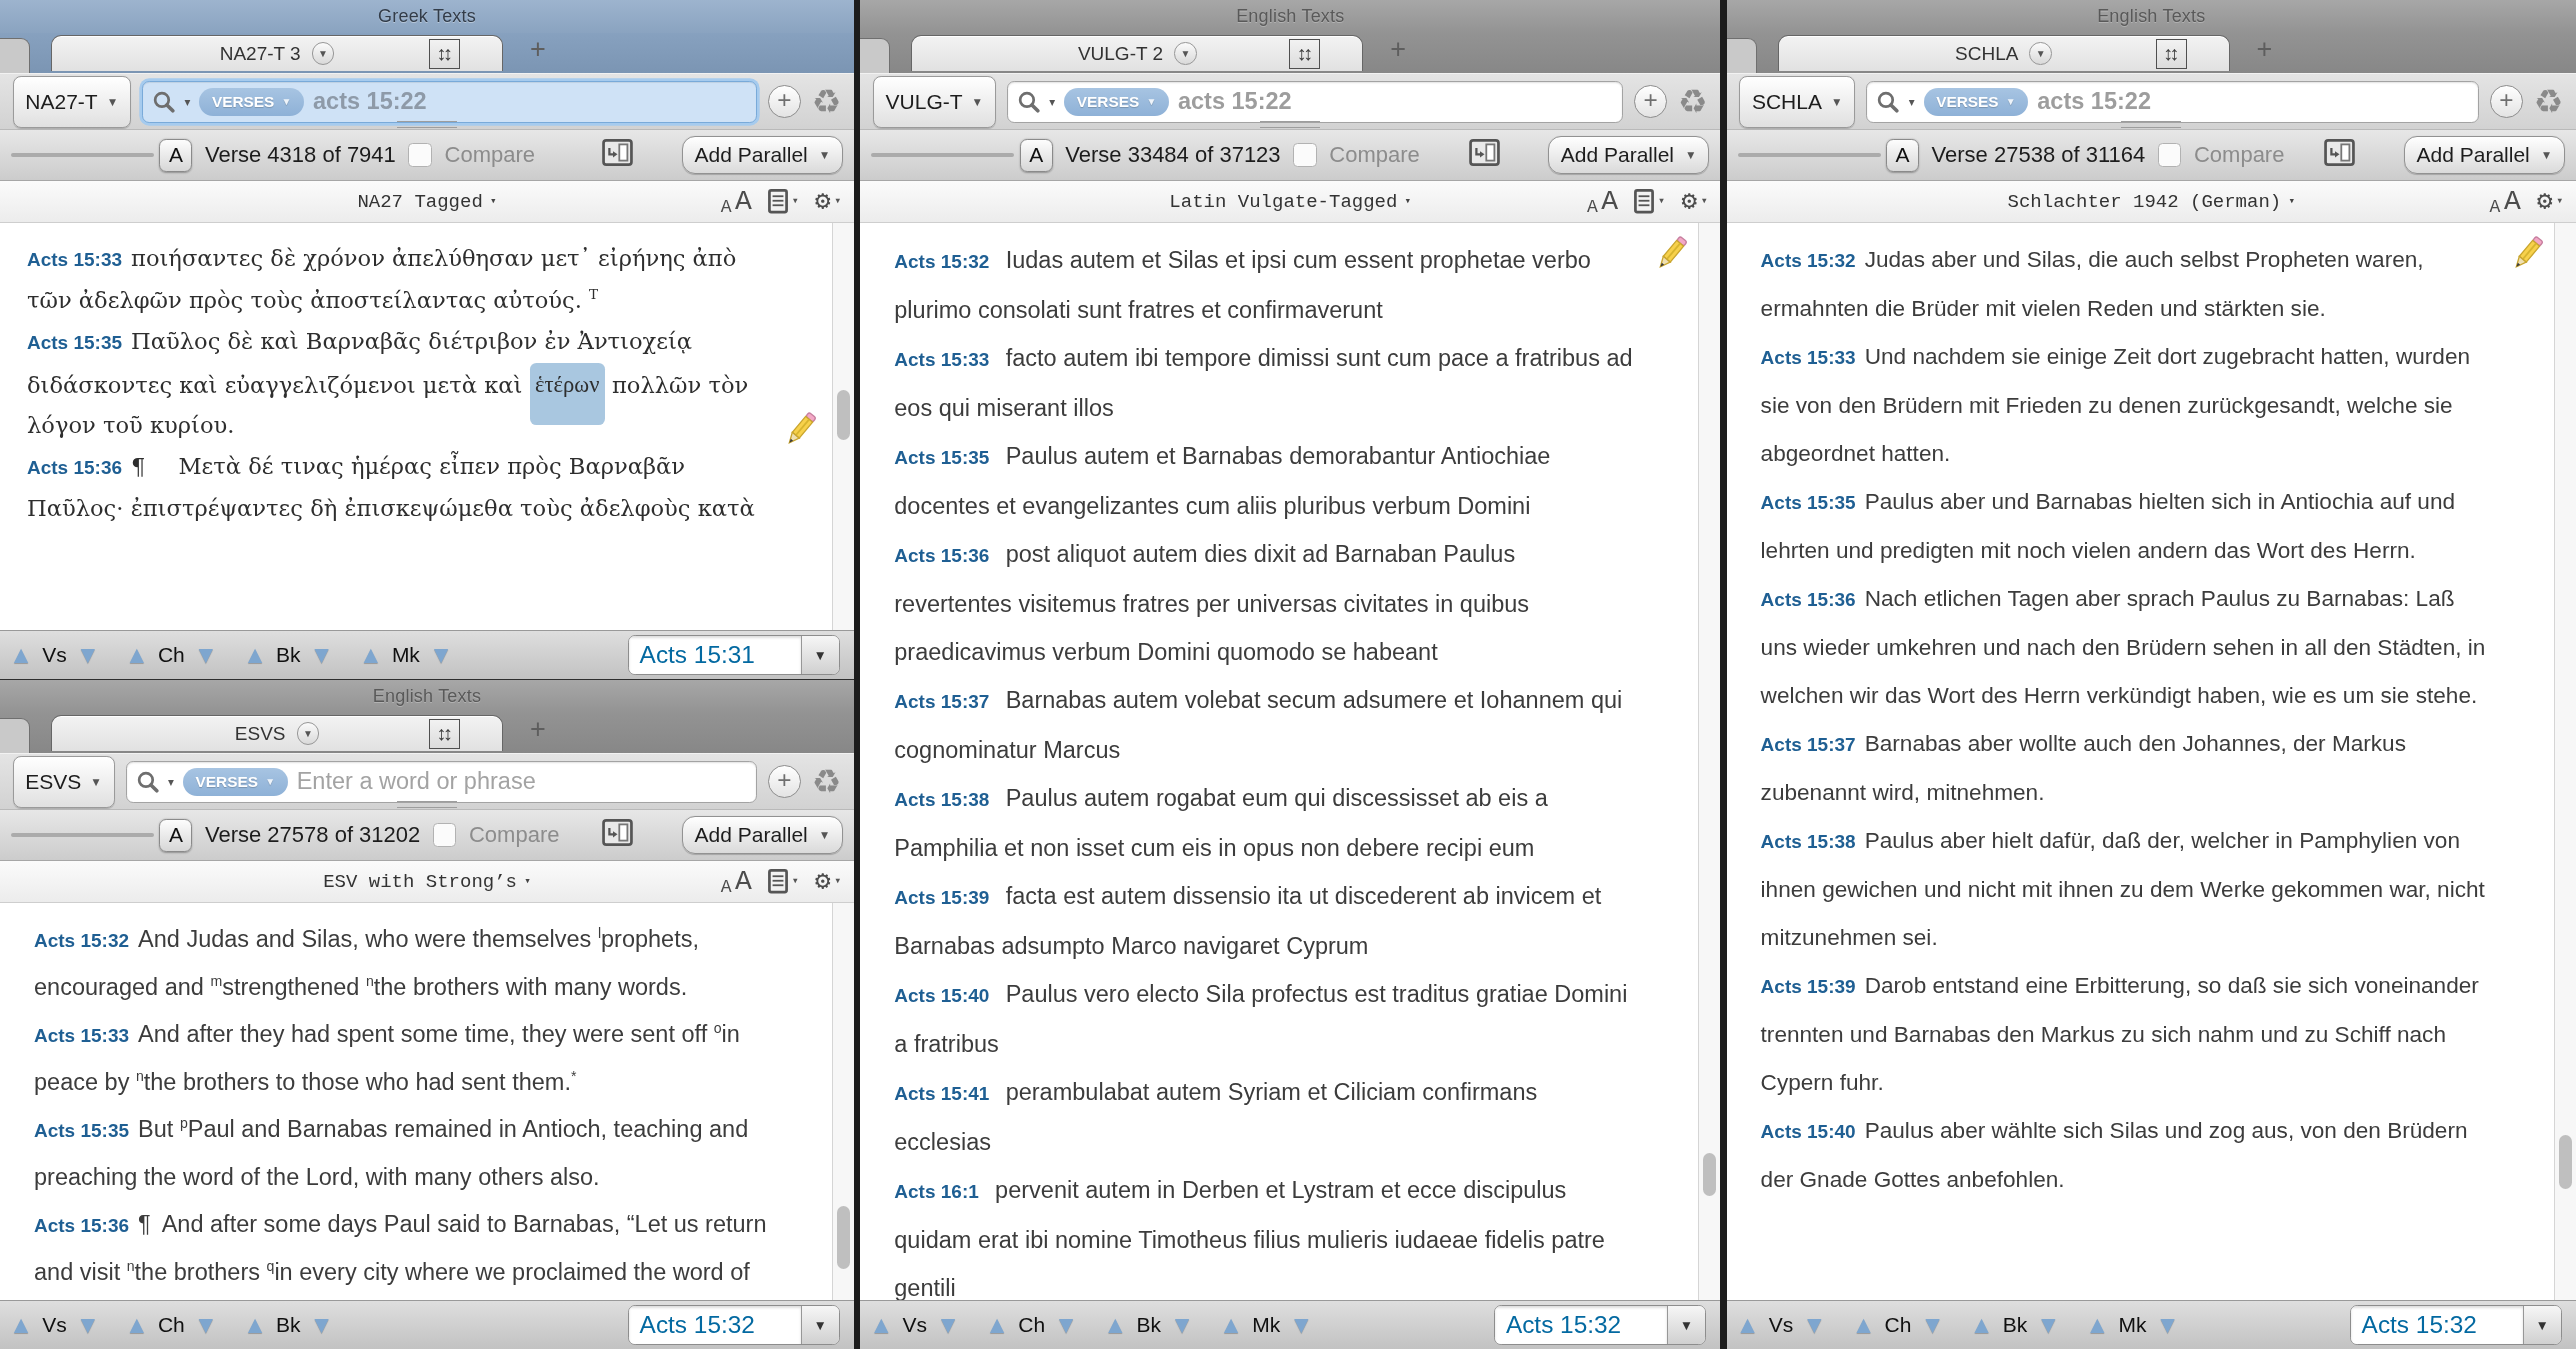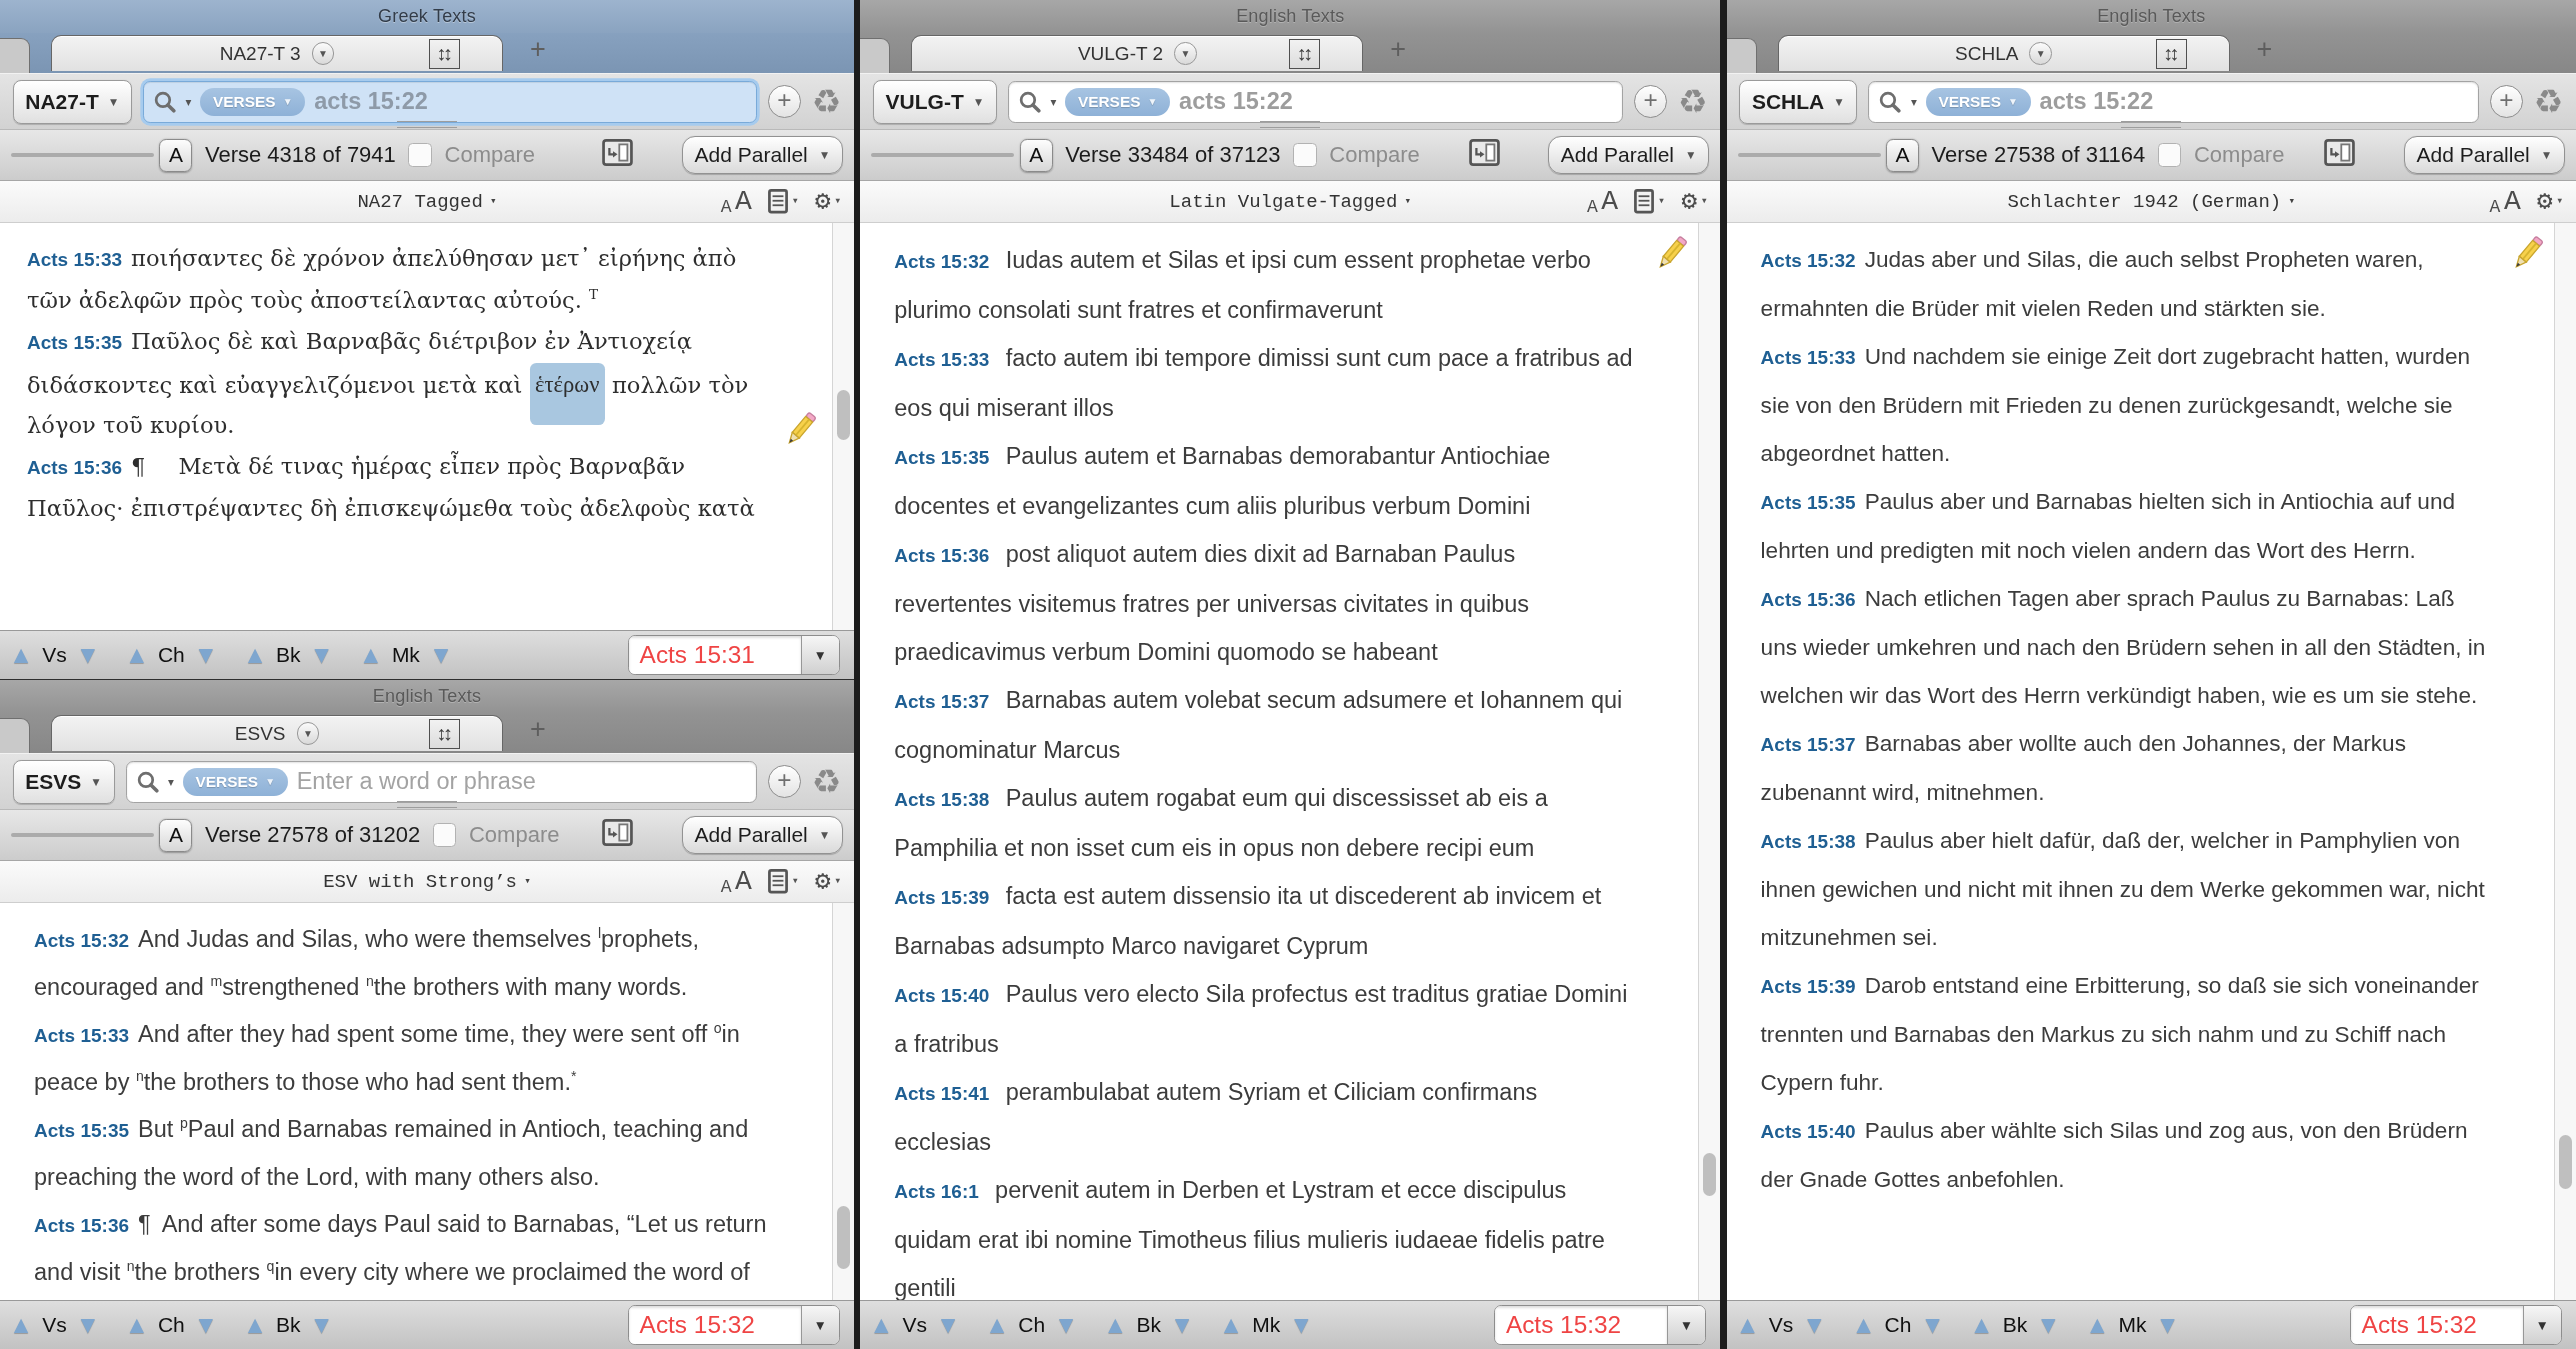--- a/index.html
+++ b/index.html
@@ -33,23 +33,23 @@
     border:0.9px solid #979797;display:inline-flex;align-items:center;justify-content:center;
     font-size:10px;color:#555;margin-left:11px;}
   .tie-box{position:absolute;right:42px;top:50%;transform:translateY(-50%);width:31px;height:30px;
     border:1.8px solid #4f4f4f;background:linear-gradient(#f2f2f2,#dcdcdc);display:flex;align-items:center;
     justify-content:center;font-size:20px;letter-spacing:-3.6px;color:#3e3e3e;padding-right:3.6px;}
   .tab-plus{margin:0 0 7.2px 27px;font-size:27px;color:#5e5e5e;line-height:1;}
 
   
   .search-row{height:56px;flex:0 0 auto;display:flex;align-items:center;gap:11px;padding:0 12.6px;
     position:relative;background:linear-gradient(#e4e4e4,#d2d2d2);border-top:0.9px solid #f2f2f2;}
-  .module-btn{height:44px;padding:0 11.7px;border:1.8px solid #9a9a9a;border-radius:8.1px;
+  .module-btn{height:52px;padding:0 11.7px;border:1.8px solid #9a9a9a;border-radius:8.1px;
     background:linear-gradient(#ffffff,#e0e0e0);font-size:21px;color:#1d1d1d;display:flex;align-items:center;
-    gap:9px;box-shadow:0 0.9px 0.9px rgba(0,0,0,.18);white-space:nowrap;font-weight:bold;}
+    gap:9px;box-shadow:0 0.9px 0.9px rgba(0,0,0,.18);white-space:nowrap;}
   .dn{font-size:11.7px;color:#555;line-height:1;}
   .search-field{flex:1;height:42px;border:1.8px solid #a3a3a3;border-radius:7.2px;background:#fff;
     display:flex;align-items:center;padding:0 9px;gap:9px;box-shadow:inset 0 0.9px 1.8px rgba(0,0,0,.12);}
   .pane-greek .search-field{background:#cfe2f6;border-color:#79aad9;box-shadow:0 0 0 2.7px #a6cbee, inset 0 0.9px 0.9px rgba(0,0,0,.08);}
   .mag{display:flex;align-items:center;}
   .scope-pill{background:linear-gradient(#a7c4e2,#8eb1d7);color:#fff;font-weight:bold;font-size:15.4px;
     height:28px;padding:0 12.6px;border-radius:14.5px;display:flex;gap:7.2px;align-items:center;
     text-shadow:0 0.9px 0.9px rgba(0,0,0,.2);flex:0 0 auto;}
   .scope-pill .dn{color:#eef4fa;font-size:10px;}
   .query{font-size:23.5px;color:#8e9aa8;font-weight:bold;white-space:nowrap;overflow:hidden;}
@@ -110,21 +110,21 @@
   .thumb{position:absolute;left:3.6px;width:13.5px;border-radius:7.2px;background:#bfbfbf;}
 
   
   .nav-bar{height:49px;flex:0 0 auto;background:linear-gradient(#dedede,#c2c2c2);border-top:0.9px solid #999;
     display:flex;align-items:center;padding:0 9px;}
   .nav-group{display:flex;align-items:center;gap:9px;margin-right:25px;}
   .tri{font-size:24.4px;color:#7ea6cf;line-height:1;text-shadow:0 0.9px 0.9px rgba(0,0,0,.25);}
   .nav-label{font-size:21px;color:#101010;}
   .verse-box-wrap{margin-left:auto;margin-right:5.4px;display:flex;height:40px;border:1.8px solid #8d8d8d;
     border-radius:7.2px;overflow:hidden;background:#fff;}
-  .verse-box-input{width:172px;display:flex;align-items:center;padding:0 11px;font-size:24.4px;color:#ef4444;
+  .verse-box-input{width:172px;display:flex;align-items:center;padding:0 11px;font-size:24.4px;color:#0369a1;
     background:#fff;box-shadow:inset 0 1.8px 2.7px rgba(0,0,0,.15);}
   .verse-box-dd{width:38px;background:linear-gradient(#f6f6f6,#d0d0d0);border-left:1.8px solid #979797;
     display:flex;align-items:center;justify-content:center;font-size:13.5px;color:#333;}
 </style>
 </head>
 <body>
 
 <div class="app">
 
   <div class="win win-left">

